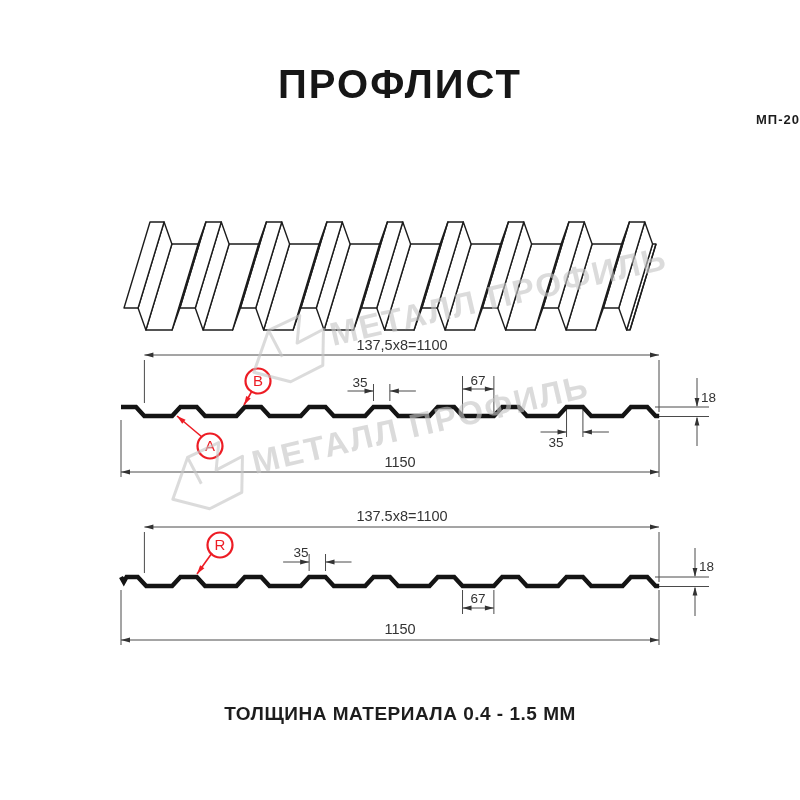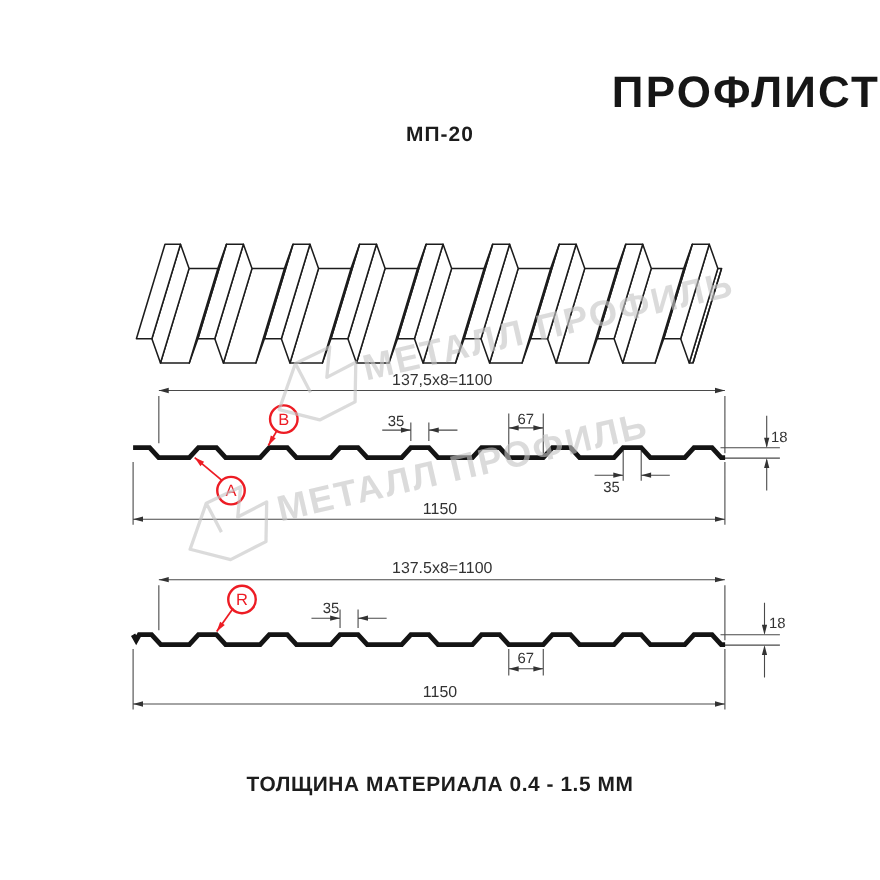--- a/index.html
+++ b/index.html
@@ -1,21 +1,21 @@
 <!DOCTYPE html>
 <html><head>
 <meta charset="utf-8">
 <style>
   html,body{margin:0;padding:0;background:#ffffff;}
   #stage{position:relative;width:800px;height:800px;background:#fff;overflow:hidden;
          font-family:"Liberation Sans",sans-serif;}
-  .title{position:absolute;left:0;top:62px;width:800px;text-align:right;
+  .title{position:absolute;left:0;top:62px;width:800px;text-align:center;
          font-size:40px;font-weight:800;letter-spacing:2px;color:#161616;}
-  .subtitle{position:absolute;left:0;top:112px;width:800px;text-align:center;
-         font-size:19px;font-weight:700;letter-spacing:1px;color:#1c1c1c;}
+  .subtitle{position:absolute;left:0;top:112px;width:800px;text-align:right;
+         font-size:13px;font-weight:700;letter-spacing:1px;color:#1c1c1c;}
   .footer{position:absolute;left:0;top:703px;width:800px;text-align:center;
          font-size:19px;font-weight:700;letter-spacing:.5px;color:#1d1d1d;}
   svg{position:absolute;left:0;top:0;}
   text.dim{font-family:"Liberation Sans",sans-serif;font-size:13.5px;fill:#333;}
   text.dimbig{font-family:"Liberation Sans",sans-serif;font-size:14.5px;fill:#333;}
   text.marker{font-family:"Liberation Sans",sans-serif;font-size:15px;font-weight:400;}
   text.wm{font-family:"Liberation Sans",sans-serif;font-size:33px;font-weight:700;letter-spacing:2px;}
 </style>
 </head>
 <body>

